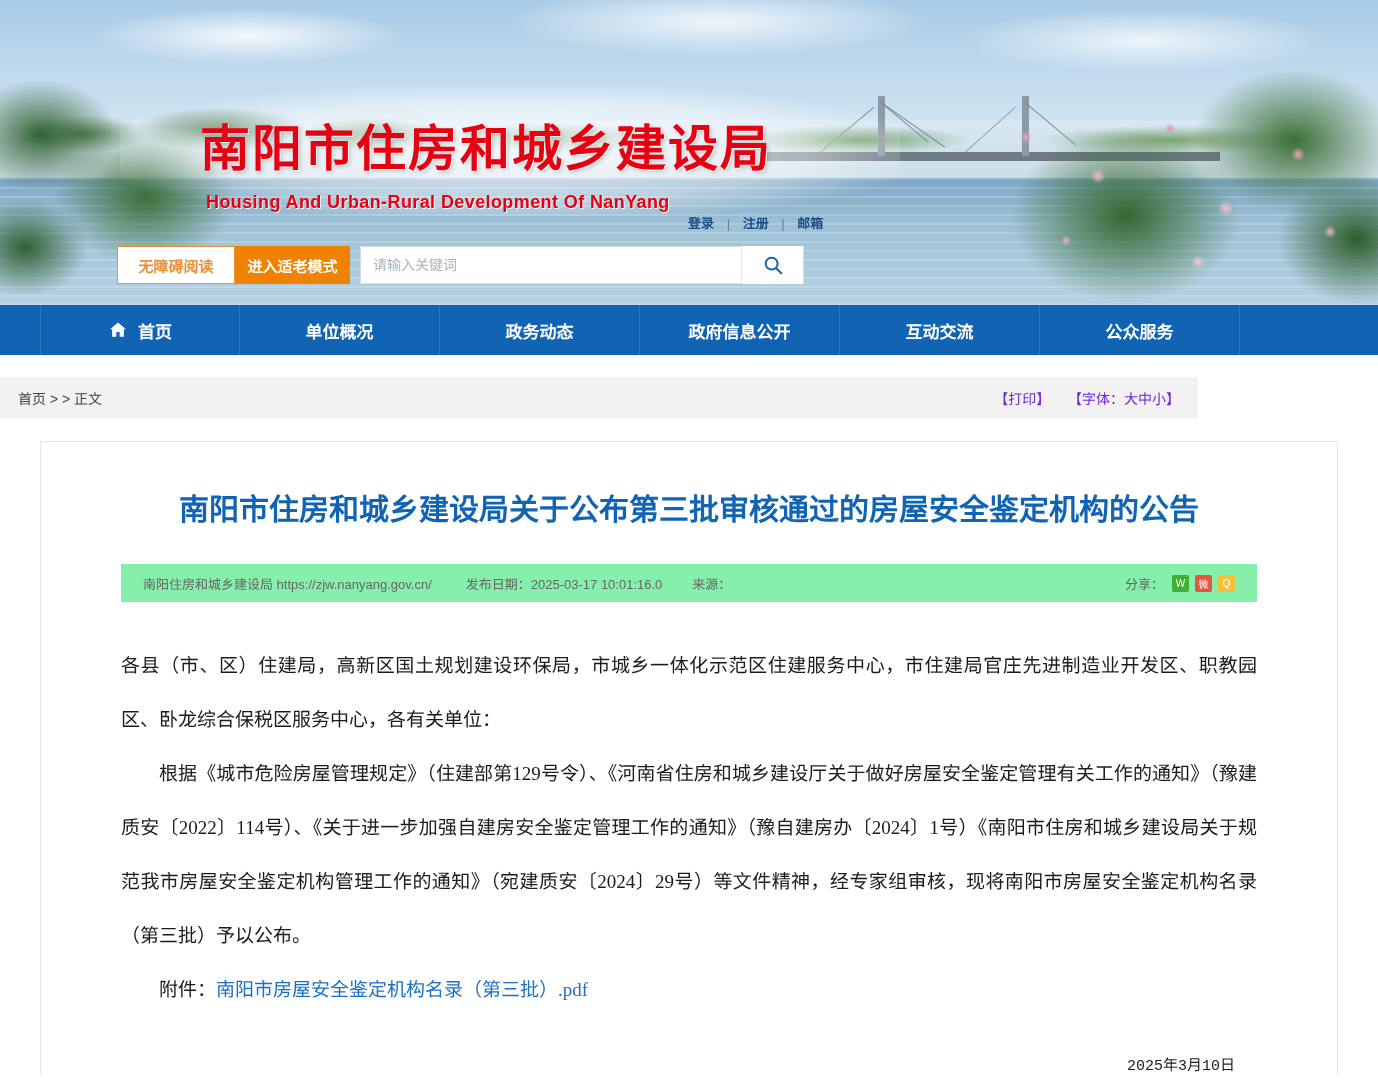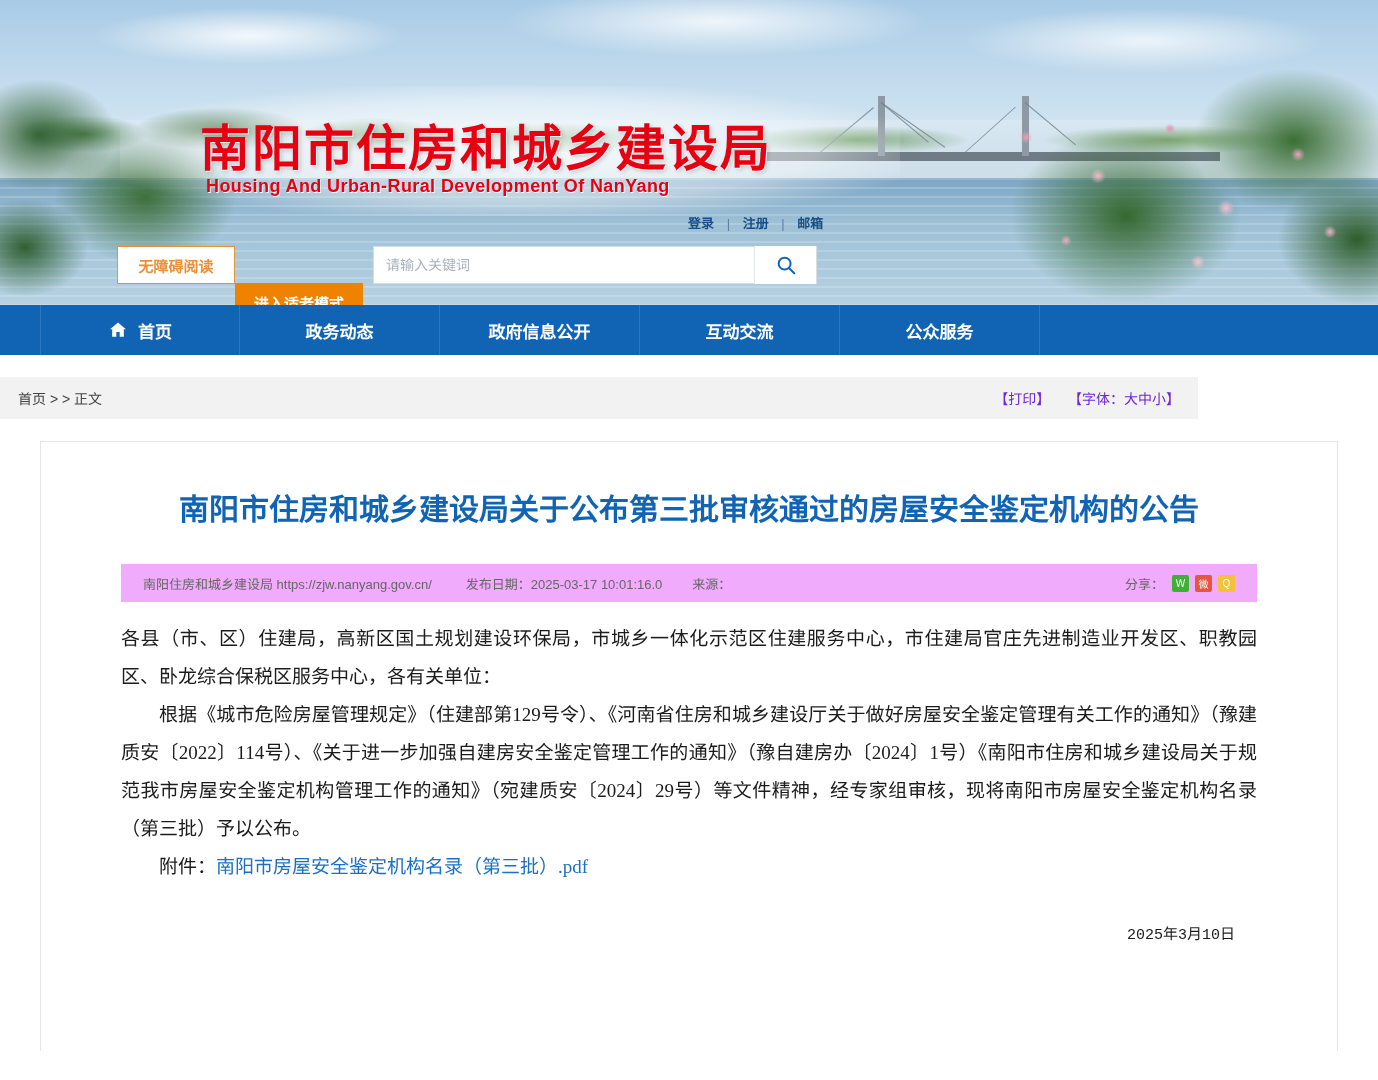--- a/index.html
+++ b/index.html
@@ -99,21 +99,21 @@
   }
 
   .site-title {
     position: absolute; left: 200px; top: 108px;
     font-size: 50px; font-weight: bold; letter-spacing: 2px;
     color: #e60012;
     text-shadow: 1px 1px 0 rgba(255,255,255,.9), 2px 2px 4px rgba(0,0,0,.18);
     font-family: "Liberation Sans", "DejaVu Sans", sans-serif;
   }
   .site-subtitle {
-    position: absolute; left: 206px; top: 176px;
+    position: absolute; left: 206px; top: 192px;
     font-size: 18px; font-weight: bold; letter-spacing: .4px;
     color: #e60012;
     text-shadow: 1px 1px 0 rgba(255,255,255,.85);
   }
 
   .top-links {
     position: absolute; left: 686px; top: 213px;
     font-size: 13px; color: #174e86; font-weight: bold;
   }
   .top-links a { color: #174e86; text-decoration: none; margin: 0 2px; }
@@ -125,26 +125,25 @@
     display: flex; align-items: stretch; height: 38px;
   }
   .btn-accessible {
     width: 118px; height: 38px;
     background: #ffffff; border: 1px solid #e8913a;
     color: #e8913a; font-size: 15px; font-weight: bold;
     display: flex; align-items: center; justify-content: center;
     cursor: pointer;
   }
   .btn-elder {
-    width: 128px; height: 38px;
+    width: 115px; height: 38px;
     background: #ef8200; border: 1px solid #ef8200;
     color: #ffffff; font-size: 15px; font-weight: bold;
     display: flex; align-items: center; justify-content: center;
     cursor: pointer;
-    margin-top: 37px;
   }
   .search-box {
     margin-left: 10px; width: 444px; height: 38px;
     background: #fff; border: 1px solid #d7dde3;
     display: flex; align-items: center;
   }
   .search-box input {
     flex: 1; height: 36px; border: none; outline: none;
     padding: 0 12px; font-size: 14px; color: #333;
     font-family: "Liberation Sans", sans-serif; background: transparent;
@@ -197,43 +196,43 @@
     border-bottom: none;
     min-height: 610px;
     padding: 34px 80px 0;
   }
   .art-title {
     font-size: 30px; line-height: 48px; font-weight: bold;
     color: #1164b4; text-align: center;
     margin: 10px 40px 30px;
   }
   .meta {
-    background: #f0abfc; height: 38px;
+    background: #86efac; height: 38px;
     display: flex; align-items: center;
     font-size: 13px; color: #666;
     padding: 0 22px;
   }
   .meta .src { margin-right: 34px; }
   .meta .date { margin-right: 30px; }
   .meta .from { margin-right: auto; }
   .meta .share-label { margin-right: 8px; color: #666; }
   .share-icons { display: flex; gap: 6px; align-items: center; }
   .ico-sq {
     width: 17px; height: 17px; border-radius: 2px;
     display: inline-flex; align-items: center; justify-content: center;
     font-size: 10px; color: #fff; cursor: pointer;
   }
   .ico-wechat { background: #3eb135; }
   .ico-weibo { background: #e4573d; }
   .ico-qzone { background: #f5c13a; }
 
   .body-text {
     font-family: "Liberation Serif", "DejaVu Serif", serif;
-    font-size: 19px; line-height: 38px; color: #1b1b1b;
-    margin-top: 18px;
+    font-size: 19px; line-height: 54px; color: #1b1b1b;
+    margin-top: 37px;
     text-align: justify;
   }
   .body-text p { margin: 0; }
   .indent { text-indent: 2em; }
   .attach { margin-top: 34px; text-indent: 2em; }
   .attach a { color: #1c6fc2; text-decoration: none; }
   .sign {
     margin-top: 36px; text-align: right; padding-right: 22px;
     font-family: Liberation Mono, monospace; font-size: 15px; color: #1b1b1b;
   }
@@ -291,20 +290,23 @@
 <div class="nav">
   <div class="nav-item">
     <span class="home-ico">
       <svg width="20" height="20" viewBox="0 0 24 24" fill="#ffffff">
         <path d="M12 3 L2.5 11 H5 V20 H10 V14.5 H14 V20 H19 V11 H21.5 Z"></path>
       </svg>
     </span>
     <span>首页</span>
   </div>
   <div class="nav-item">
+    <span>单位概况</span>
+  </div>
+  <div class="nav-item">
     <span>政务动态</span>
   </div>
   <div class="nav-item">
     <span>政府信息公开</span>
   </div>
   <div class="nav-item">
     <span>互动交流</span>
   </div>
   <div class="nav-item">
     <span>公众服务</span>

